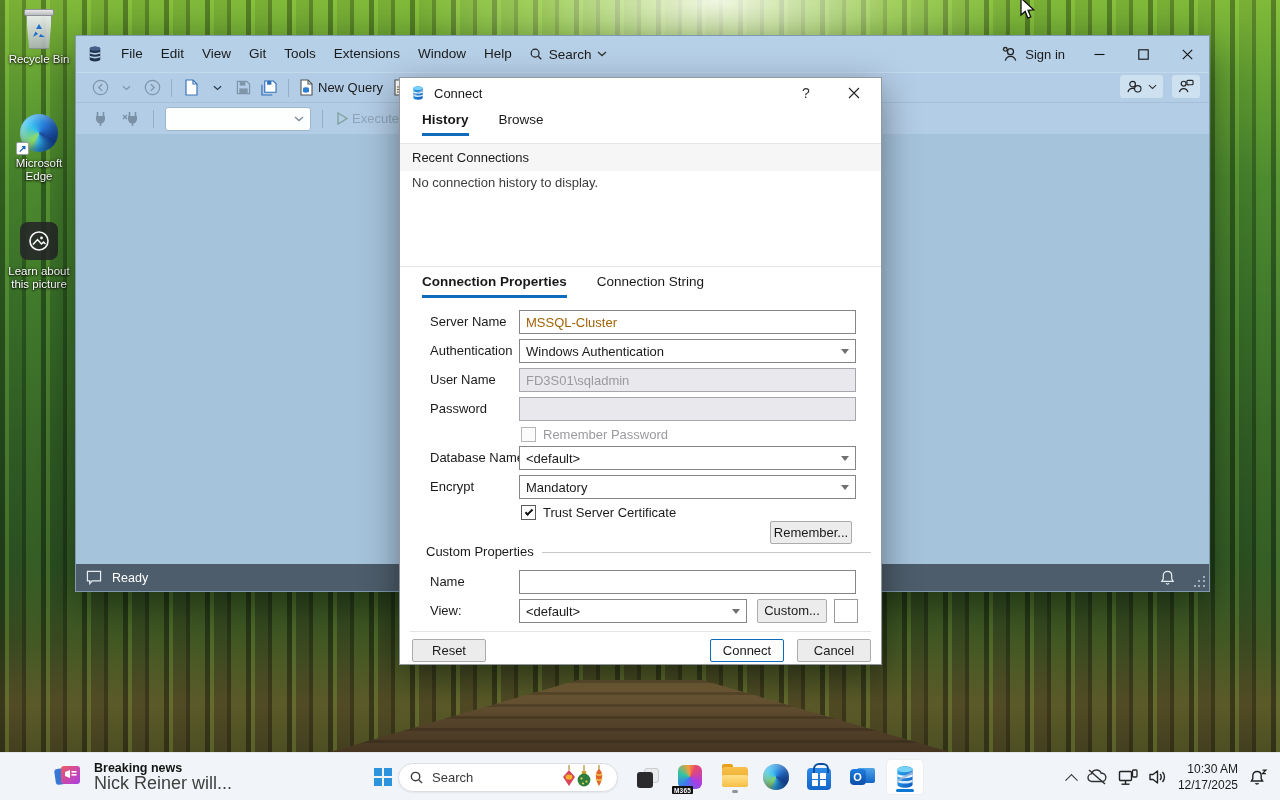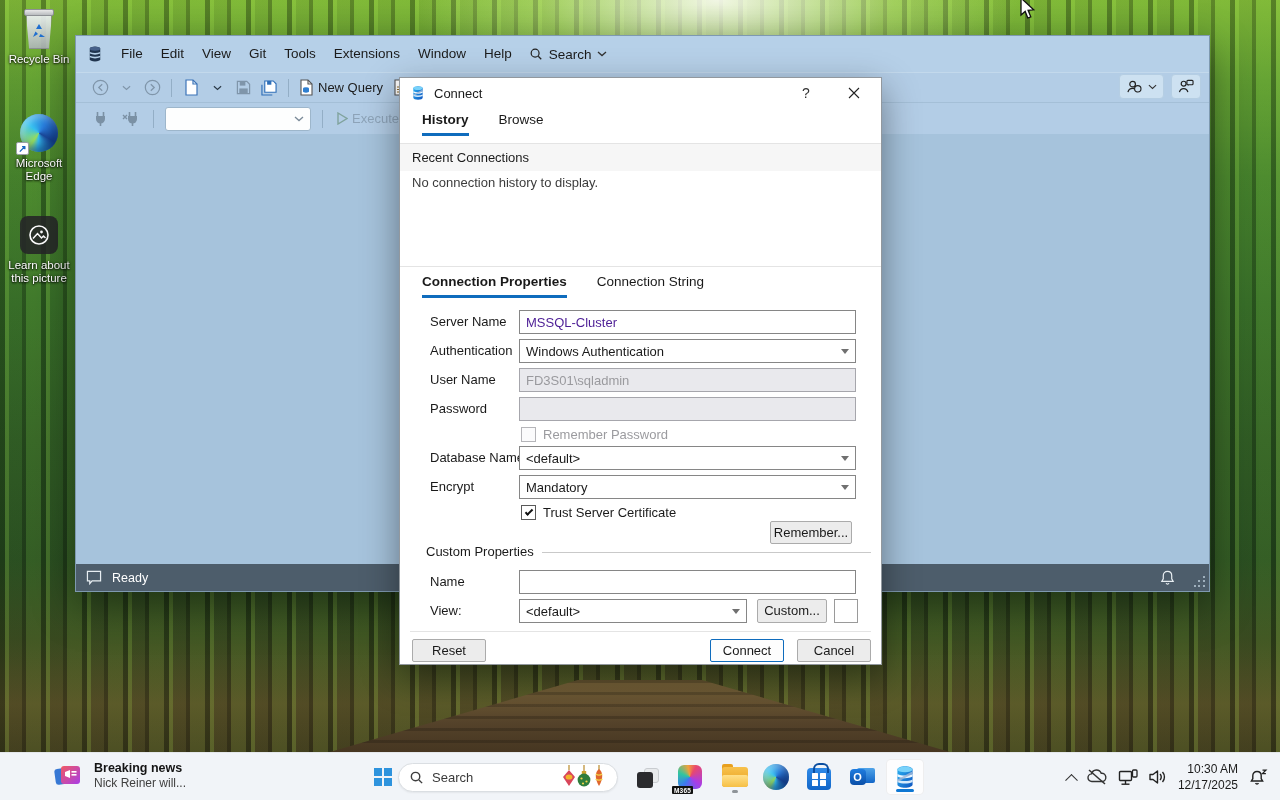--- a/index.html
+++ b/index.html
@@ -89,21 +89,21 @@
   .tabs { position:absolute; left:22px; top:34px; display:flex; gap:30px; }
   .tab { padding-bottom:6px; font-size:13.5px; }
   .tab.active { font-weight:bold; border-bottom:3px solid #0f6cbd; }
   .hline { position:absolute; left:0; right:0; height:1px; background:#e4e4e4; }
   .recent-band { position:absolute; left:0; top:66px; right:0; height:27px; background:#f6f6f6;
     display:flex; align-items:center; padding:0 12px; }
   .recent-empty { position:absolute; left:12px; top:97px; color:#3c3c3c; }
   .ptabs { position:absolute; left:22px; top:196px; display:flex; gap:30px; }
   .frow-label { position:absolute; left:30px; height:24px; line-height:24px; }
   .finput { position:absolute; left:119px; width:337px; height:24px; border:1px solid #868686;
-    background:#fff; font:13px "Liberation Sans",sans-serif; padding:0 6px; color:#4c1d95; border-radius:0; }
+    background:#fff; font:13px "Liberation Sans",sans-serif; padding:0 6px; color:#a16207; border-radius:0; }
   .finput:disabled { background:#e9e9ed; border-color:#a6a6ac; color:#9a9a9e; }
   .fcombo { position:absolute; left:119px; width:337px; height:24px; border:1px solid #868686;
     background:#fff; display:flex; align-items:center; padding:0 6px; }
   .fcombo .car { margin-left:auto; width:0; height:0; border-left:4px solid transparent;
     border-right:4px solid transparent; border-top:5px solid #707070; }
   .chk { position:absolute; left:121px; width:15px; height:15px; border:1px solid #5a5a5a;
     background:#fff; display:flex; align-items:center; justify-content:center; }
   .chk.dis { border-color:#b5b5b9; background:#fbfbfc; }
   .chk .mark { width:8px; height:4px; border-left:2px solid #111; border-bottom:2px solid #111;
     transform:rotate(-45deg) translate(1px,-1px); }
@@ -115,21 +115,21 @@
   .grp-head { position:absolute; left:26px; top:466px; background:#fff; padding-right:8px; }
   .grp-line { position:absolute; left:128px; right:10px; top:474px; height:1px; background:#c9c9c9; }
   .swatch { position:absolute; left:434px; width:24px; height:24px; border:1px solid #9a9a9a; background:#fff; }
 
   
   .taskbar { position:absolute; left:0; bottom:0; width:1280px; height:48px; background:#f1f4f8;
     border-top:1px solid rgba(0,0,0,.05); }
   .widget { position:absolute; left:48px; top:6px; display:flex; gap:12px; align-items:center;
     padding:2px 6px; border-radius:4px; }
   .w-title { font-size:12.5px; font-weight:bold; color:#151515; line-height:15px; }
-  .w-sub { font-size:12px; color:#3f3f3f; line-height:15px; }
+  .w-sub { font-size:18px; color:#3f3f3f; line-height:15px; }
   .startbtn { position:absolute; left:364px; top:6px; width:38px; height:36px; border-radius:5px;
     display:flex; align-items:center; justify-content:center; }
   .winlogo { display:grid; grid-template-columns:8px 8px; grid-template-rows:8px 8px; gap:1.5px; }
   .winlogo div { background:#2e93dd; }
   .searchpill { position:absolute; left:398px; top:10px; width:220px; height:29px; background:#fff;
     border:1px solid #dadee2; border-radius:15px; display:flex; align-items:center; padding:0 10px;
     gap:8px; box-shadow:0 1px 2px rgba(0,0,0,.06); }
   .searchpill .txt { font-size:13px; color:#3a3a3a; }
   .orns { margin-left:auto; display:flex; align-items:flex-start; }
   .ticon { position:absolute; top:6px; width:38px; height:36px; border-radius:5px;
@@ -213,21 +213,21 @@
 
   <div class="dicon" style="left:0;top:112px">
     <div class="art">
       <div class="edge-orb">
           <div class="shortcut">↗</div>
         </div>
     </div>
     <div class="lbl" style="width:64px;margin-left:7px">Microsoft Edge</div>
   </div>
 
-  <div class="dicon" style="left:0;top:214px">
+  <div class="dicon" style="left:0;top:220px">
     <div class="art">
       <div class="learn-tile">
         <svg width="24" height="24" viewBox="0 0 24 24">
           <circle cx="12" cy="12" r="9" fill="none" stroke="#fff" stroke-width="1.6"></circle>
           <circle cx="14.5" cy="9" r="1.4" fill="#fff"></circle>
           <path d="M6 15.5l4.5-5 4 4.5 2-2 2 2" fill="none" stroke="#fff" stroke-width="1.5"></path>
         </svg>
       </div>
     </div>
     <div class="lbl">Learn about this picture</div>
@@ -253,20 +253,46 @@
       <div class="menu-item">Help</div>
       <div class="tsearch">
         <svg width="14" height="14" viewBox="0 0 16 16">
             <circle cx="7" cy="7" r="4.5" fill="none" stroke="#222" stroke-width="1.4"></circle>
             <line x1="10.6" y1="10.6" x2="14" y2="14" stroke="#222" stroke-width="1.4"></line>
           </svg>
         <span>Search</span>
         <svg width="10" height="6" viewBox="0 0 10 6">
             <path d="M1 1l4 3.6L9 1" fill="none" stroke="#333" stroke-width="1.3"></path>
           </svg>
+      </div>
+      <div class="tb-right">
+        <div class="signin">
+          <svg width="17" height="17" viewBox="0 0 18 18">
+            <circle cx="9" cy="6" r="3.2" fill="none" stroke="#222" stroke-width="1.4"></circle>
+            <path d="M3.5 15.5c.8-3 3-4.5 5.5-4.5s4.7 1.5 5.5 4.5" fill="none" stroke="#222" stroke-width="1.4"></path>
+            <circle cx="3.5" cy="3.5" r="2.6" fill="#222"></circle>
+              <path d="M3.5 2v3M2 3.5h3" stroke="#b6d0e8" stroke-width="1"></path>
+          </svg>
+          <span>Sign in</span>
+        </div>
+        <div class="capbtn">
+          <svg width="11" height="11" viewBox="0 0 11 11">
+              <line x1="0.5" y1="5.5" x2="10.5" y2="5.5" stroke="#111" stroke-width="1.1"></line>
+            </svg>
+        </div>
+        <div class="capbtn">
+          <svg width="11" height="11" viewBox="0 0 11 11">
+              <rect x="0.8" y="0.8" width="9.4" height="9.4" fill="none" stroke="#111" stroke-width="1.1"></rect>
+            </svg>
+        </div>
+        <div class="capbtn">
+          <svg width="11" height="11" viewBox="0 0 11 11">
+              <path d="M.8.8l9.4 9.4M10.2.8L.8 10.2" stroke="#111" stroke-width="1.1"></path>
+            </svg>
+        </div>
       </div>
     </div>
 
     <div class="toolbar1">
       <div class="tbtn dim">
         <svg width="17" height="17" viewBox="0 0 18 18">
             <circle cx="9" cy="9" r="7.6" fill="none" stroke="#3a4a58" stroke-width="1.3"></circle>
             <path d="M10.8 5.6L7.2 9l3.6 3.4" fill="none" stroke="#3a4a58" stroke-width="1.4"></path>
           </svg>
       </div>

